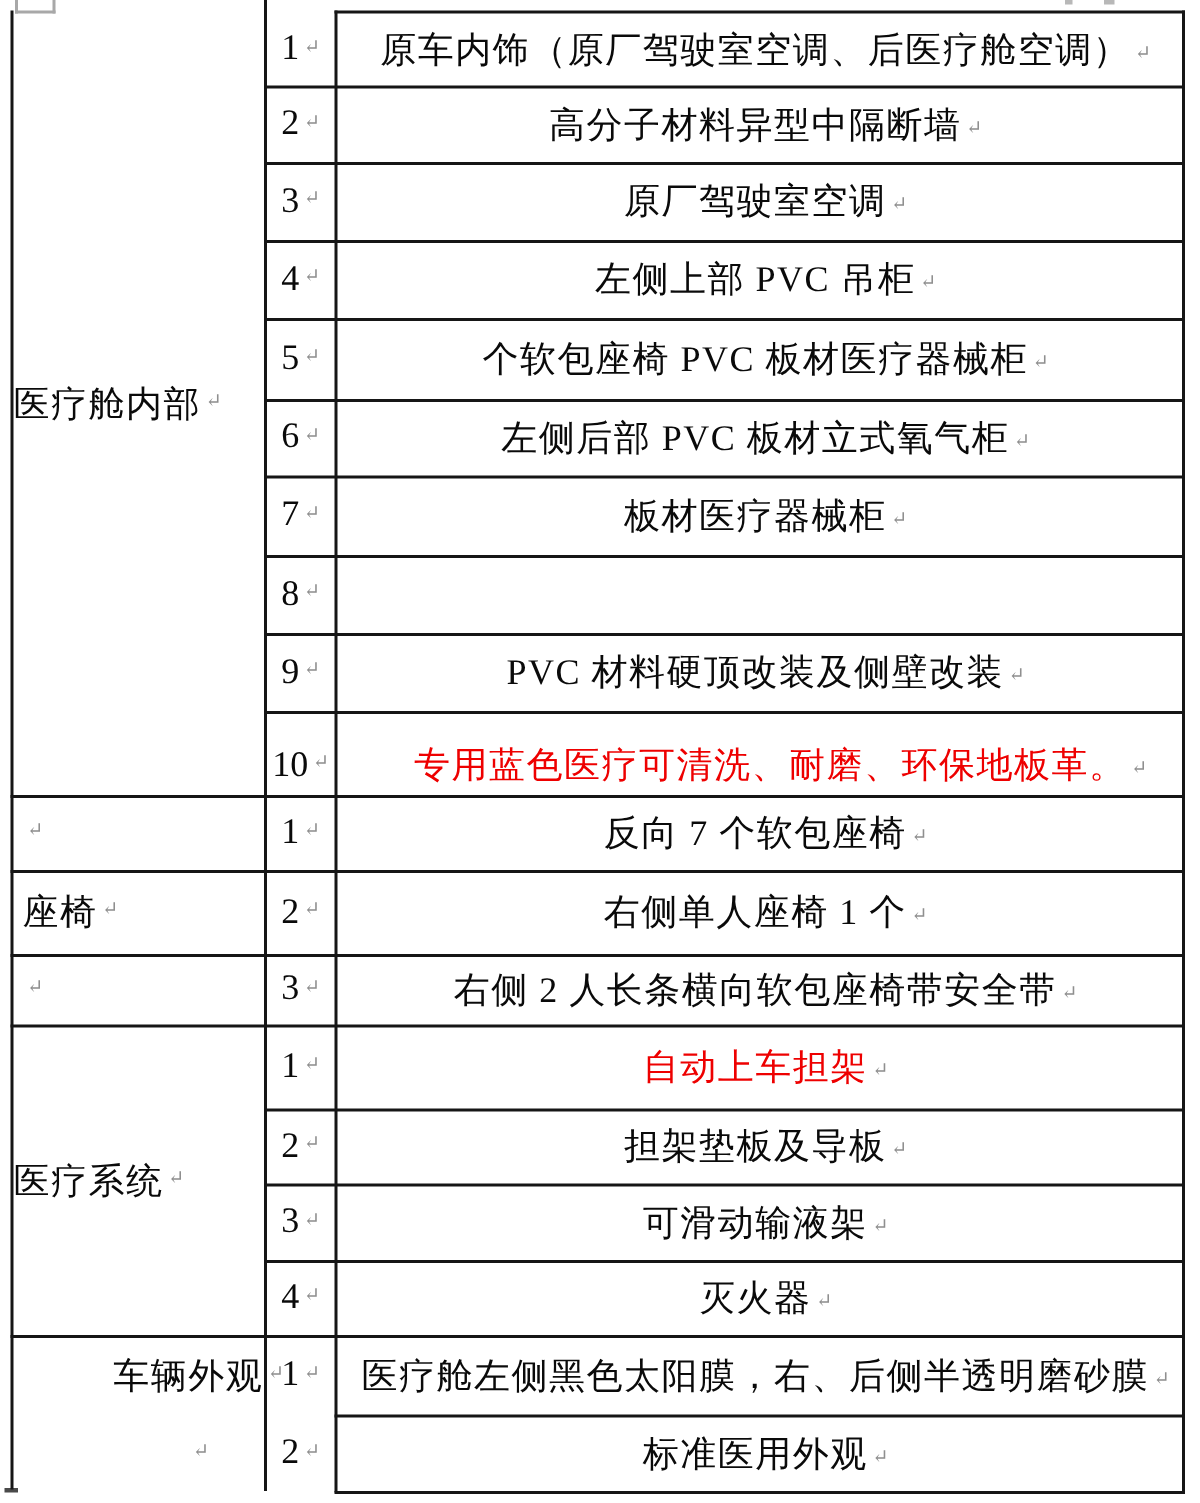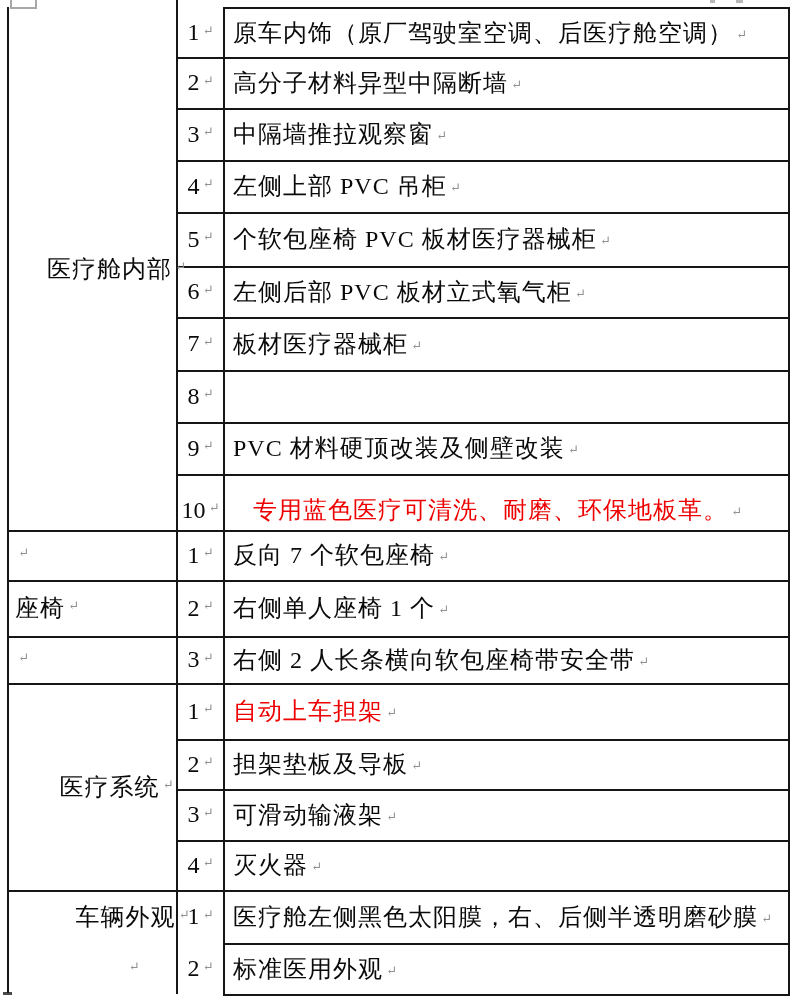--- a/index.html
+++ b/index.html
@@ -11,29 +11,29 @@
   .hline{position:absolute;height:2px;background:#161616;}
   .vline{position:absolute;width:2px;background:#161616;}
   
   .pb-box{position:absolute;left:10px;top:0;width:23px;height:7px;
     border-left:2px solid #a8a8a8;border-right:2px solid #a8a8a8;border-bottom:2px solid #a8a8a8;}
   .pb-speck{position:absolute;height:3px;background:#b8b8b8;}
   .pb-tick{position:absolute;left:3px;top:992px;width:9px;height:3px;background:#4a4a4a;}
   
   .cat-cell{position:absolute;left:9px;width:167px;display:flex;align-items:center;
     font-size:24px;letter-spacing:1px;}
-  .cat-center{justify-content:center;padding-left:24px;}
+  .cat-center{justify-content:flex-start;}
   .cat-left{justify-content:flex-start;padding-left:6px;box-sizing:border-box;}
   .cat-col{flex-direction:column;justify-content:flex-start;}
   .cat-para{width:100%;display:flex;align-items:center;justify-content:center;}
   .item-row{position:absolute;left:178px;width:610px;display:flex;align-items:center;}
   .num-cell{width:45px;flex:0 0 45px;display:flex;align-items:center;justify-content:center;
     font-size:24px;}
   .text-cell{flex:1;padding-left:10px;font-size:24px;letter-spacing:1px;white-space:nowrap;
-    overflow:hidden;}
+    overflow:hidden;text-align:center;}
   .pilcrow{font-size:13px;color:#8f8f8f;margin-left:3px;letter-spacing:0;
     display:inline-block;transform:translateY(-2px);}
 </style>
 </head>
 <body>
 
 <div id="page">
 
   <div class="pb-box"></div>
   <div class="pb-speck" style="left:710px;top:0;width:5px;"></div>
@@ -108,21 +108,21 @@
         <span>2</span>
         <span class="pilcrow">↵</span>
       </div>
     <div class="text-cell"><span class="txt">高分子材料异型中隔断墙</span><span class="pilcrow">↵</span></div>
   </div>
   <div class="item-row" style="top:108px;height:52px;">
     <div class="num-cell">
         <span>3</span>
         <span class="pilcrow">↵</span>
       </div>
-    <div class="text-cell"><span class="txt">中隔墙推拉观察窗</span><span class="pilcrow">↵</span></div>
+    <div class="text-cell"><span class="txt">原厂驾驶室空调</span><span class="pilcrow">↵</span></div>
   </div>
   <div class="item-row" style="top:160px;height:52px;">
     <div class="num-cell">
         <span>4</span>
         <span class="pilcrow">↵</span>
       </div>
     <div class="text-cell"><span class="txt">左侧上部 PVC 吊柜</span><span class="pilcrow">↵</span></div>
   </div>
   <div class="item-row" style="top:212px;height:54px;">
     <div class="num-cell">

